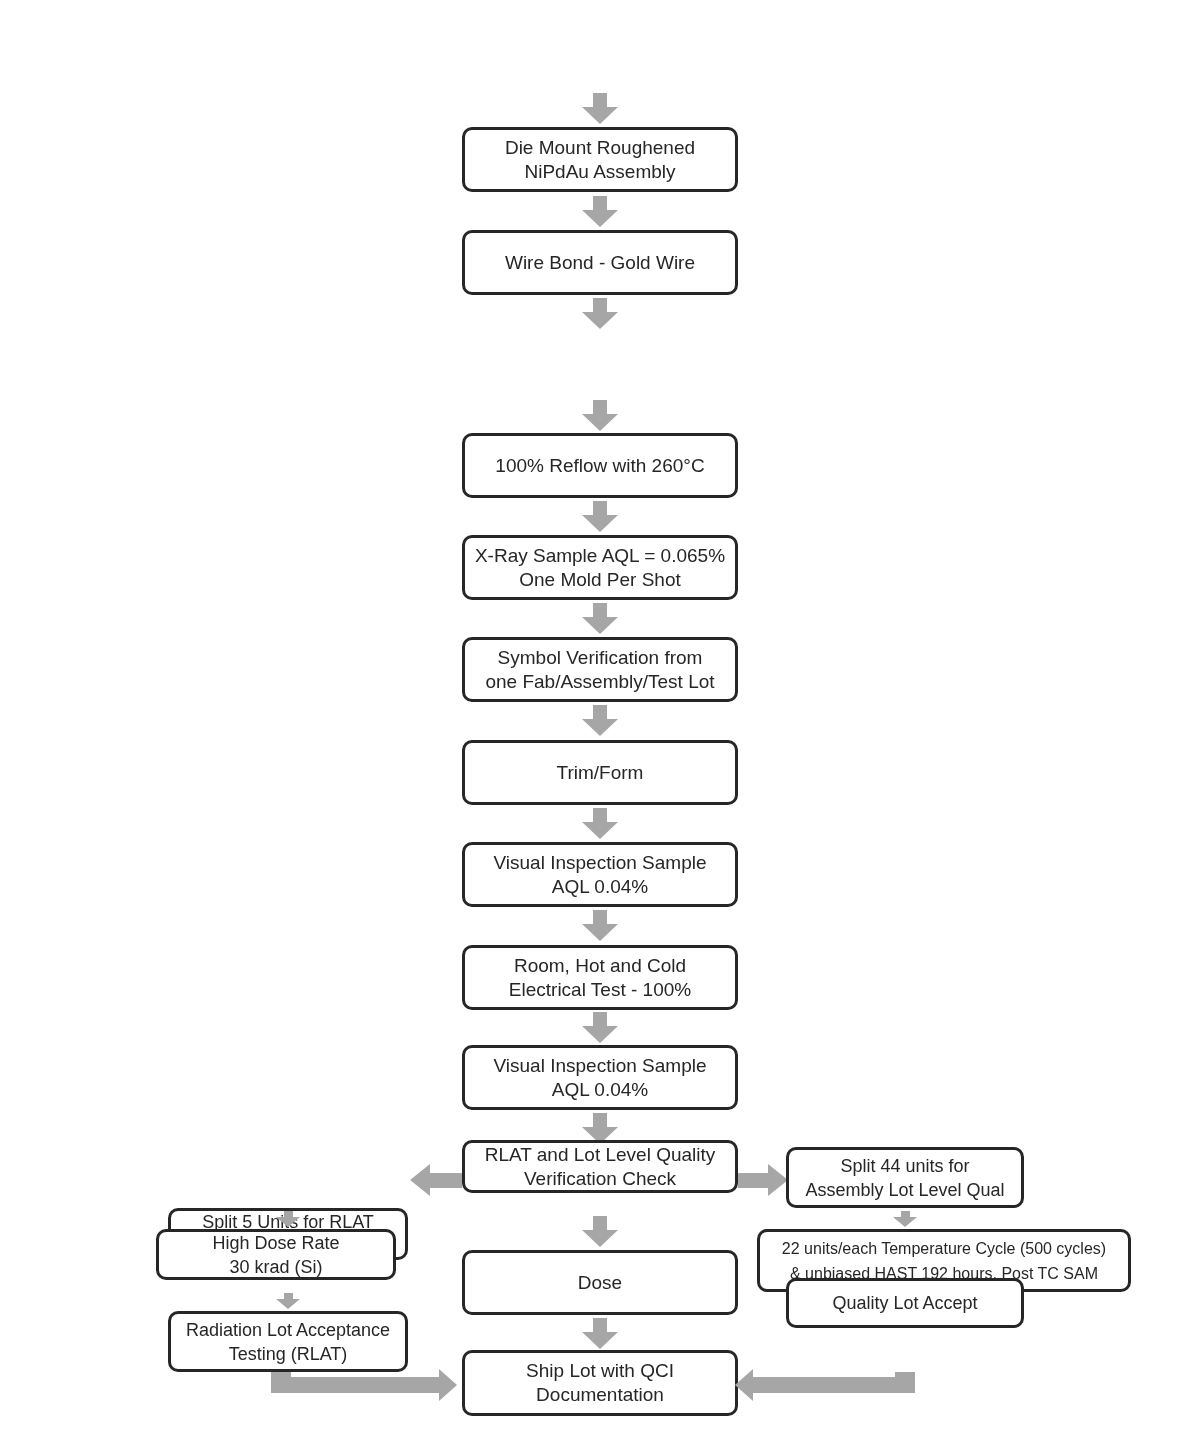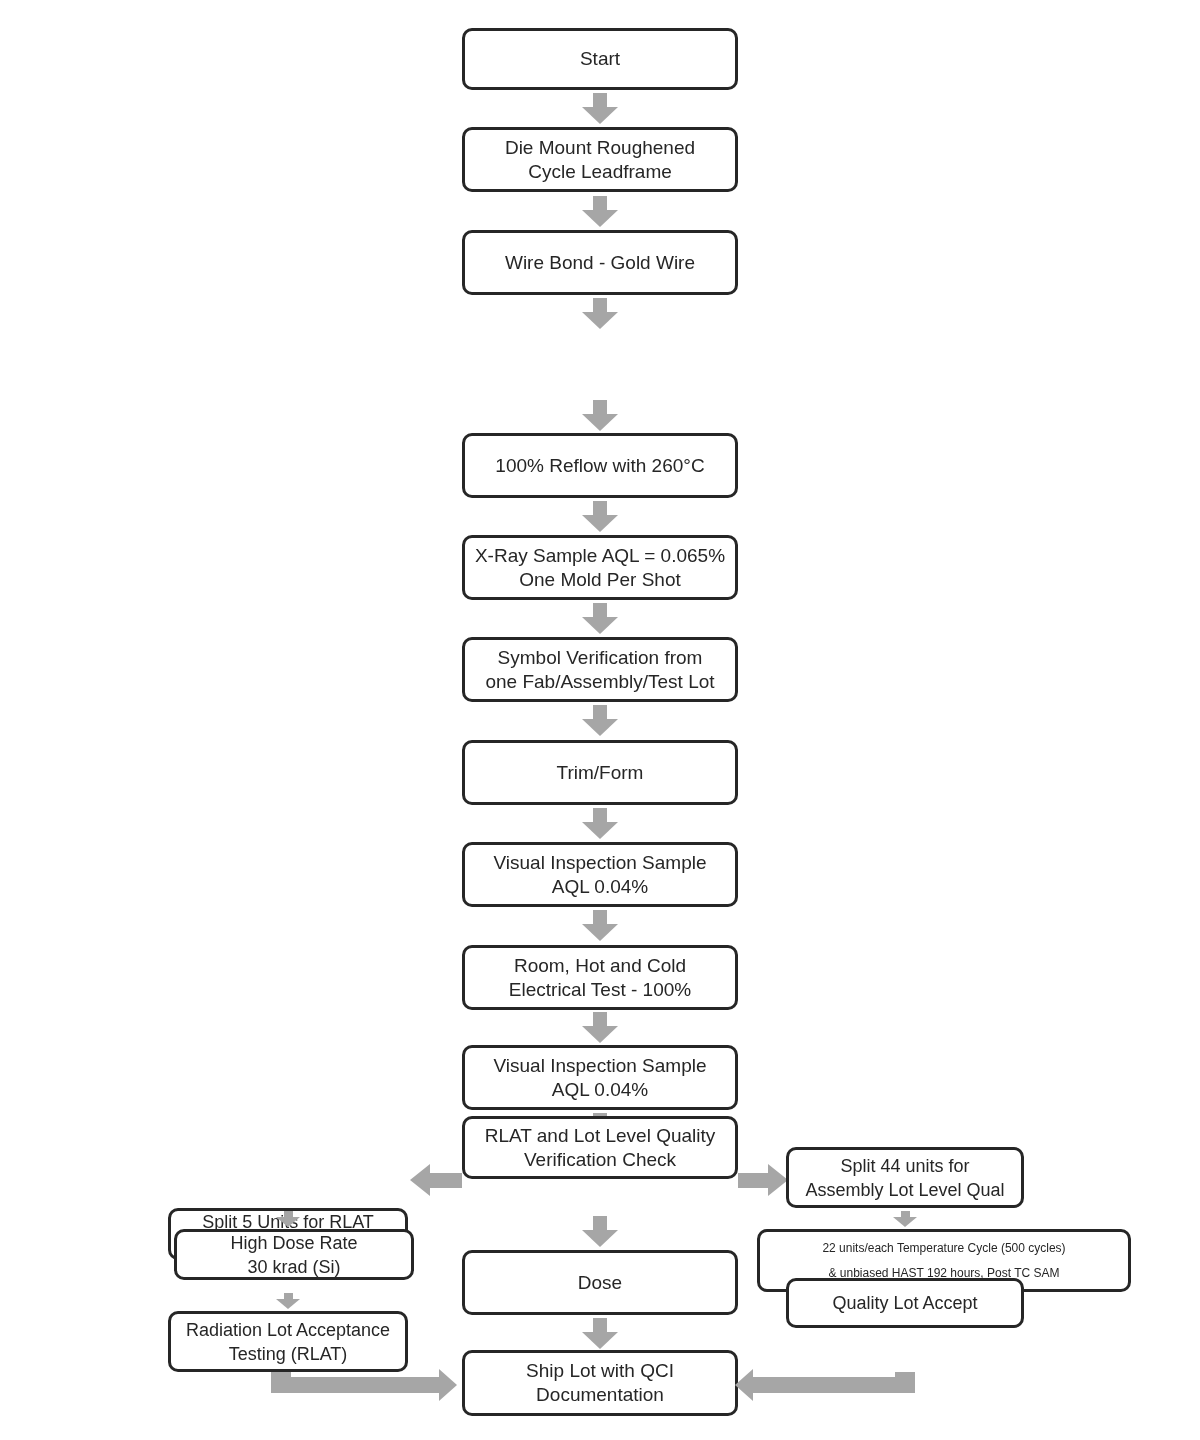--- a/index.html
+++ b/index.html
@@ -27,21 +27,21 @@
     display:flex;
     flex-direction:column;
     align-items:center;
     justify-content:center;
     text-align:center;
     font-size:19px;
     line-height:24px;
   }
   .node span{display:block;white-space:nowrap;}
   .node.side{font-size:18px;}
-  .node.wide{font-size:12px;line-height:25px;}
+  .node.wide{font-size:16px;line-height:25px;}
   
   .arrow-down{position:absolute;width:36px;display:flex;flex-direction:column;align-items:center;}
   .ad-stem{width:14px;height:14px;background:var(--arrow);}
   .ad-head{width:0;height:0;border-left:18px solid transparent;border-right:18px solid transparent;border-top:17px solid var(--arrow);}
   
   .arrow-down.small{width:24px;}
   .arrow-down.small .ad-stem{width:9px;height:6px;}
   .arrow-down.small .ad-head{border-left:12px solid transparent;border-right:12px solid transparent;border-top:10px solid var(--arrow);}
   
   .arrow-left,.arrow-right{position:absolute;display:flex;align-items:center;}
@@ -54,32 +54,29 @@
   .el-stub{width:20px;height:21px;background:var(--arrow);}
   .el-bar{height:16px;background:var(--arrow);}
   .el-head-right{width:0;height:0;border-top:16px solid transparent;border-bottom:16px solid transparent;border-left:18px solid var(--arrow);}
   .el-head-left{width:0;height:0;border-top:16px solid transparent;border-bottom:16px solid transparent;border-right:18px solid var(--arrow);}
 </style>
 </head>
 <body>
 
 <div id="canvas">
 
-  <div class="node" style="left:462px;top:28px;width:276px;height:62px">
-    <span>Start</span>
-  </div>
 
   <div class="arrow-down" style="left:582px;top:93px">
       <div class="ad-stem"></div>
       <div class="ad-head"></div>
     </div>
 
   <div class="node" style="left:462px;top:127px;width:276px;height:65px">
     <span>Die Mount Roughened</span>
-    <span>Cycle Leadframe</span>
+    <span>NiPdAu Assembly</span>
   </div>
 
   <div class="arrow-down" style="left:582px;top:196px">
       <div class="ad-stem"></div>
       <div class="ad-head"></div>
     </div>
 
   <div class="node" style="left:462px;top:230px;width:276px;height:65px">
     <span>Wire Bond - Gold Wire</span>
   </div>
@@ -156,21 +153,21 @@
   <div class="node" style="left:462px;top:1045px;width:276px;height:65px">
     <span>Visual Inspection Sample</span>
     <span>AQL 0.04%</span>
   </div>
 
   <div class="arrow-down" style="left:582px;top:1113px">
       <div class="ad-stem"></div>
       <div class="ad-head"></div>
     </div>
 
-  <div class="node" style="left:462px;top:1116px;width:276px;height:63px">
+  <div class="node" style="left:462px;top:1140px;width:276px;height:53px">
     <span>RLAT and Lot Level Quality</span>
     <span>Verification Check</span>
   </div>
 
   <div class="arrow-down" style="left:582px;top:1216px">
       <div class="ad-stem"></div>
       <div class="ad-head"></div>
     </div>
 
   <div class="node" style="left:462px;top:1250px;width:276px;height:65px">
@@ -199,21 +196,21 @@
   <div class="node side" style="left:168px;top:1208px;width:240px;height:52px">
     <span>Split 5 Units for RLAT</span>
     <span>per fab Lot</span>
   </div>
 
   <div class="arrow-down small" style="left:276px;top:1211px">
       <div class="ad-stem"></div>
       <div class="ad-head"></div>
     </div>
 
-  <div class="node side" style="left:174px;top:1229px;width:240px;height:51px">
+  <div class="node side" style="left:156px;top:1229px;width:240px;height:51px">
     <span>High Dose Rate</span>
     <span>30 krad (Si)</span>
   </div>
 
   <div class="arrow-down small" style="left:276px;top:1293px">
       <div class="ad-stem"></div>
       <div class="ad-head"></div>
     </div>
 
   <div class="node side" style="left:168px;top:1311px;width:240px;height:61px">

